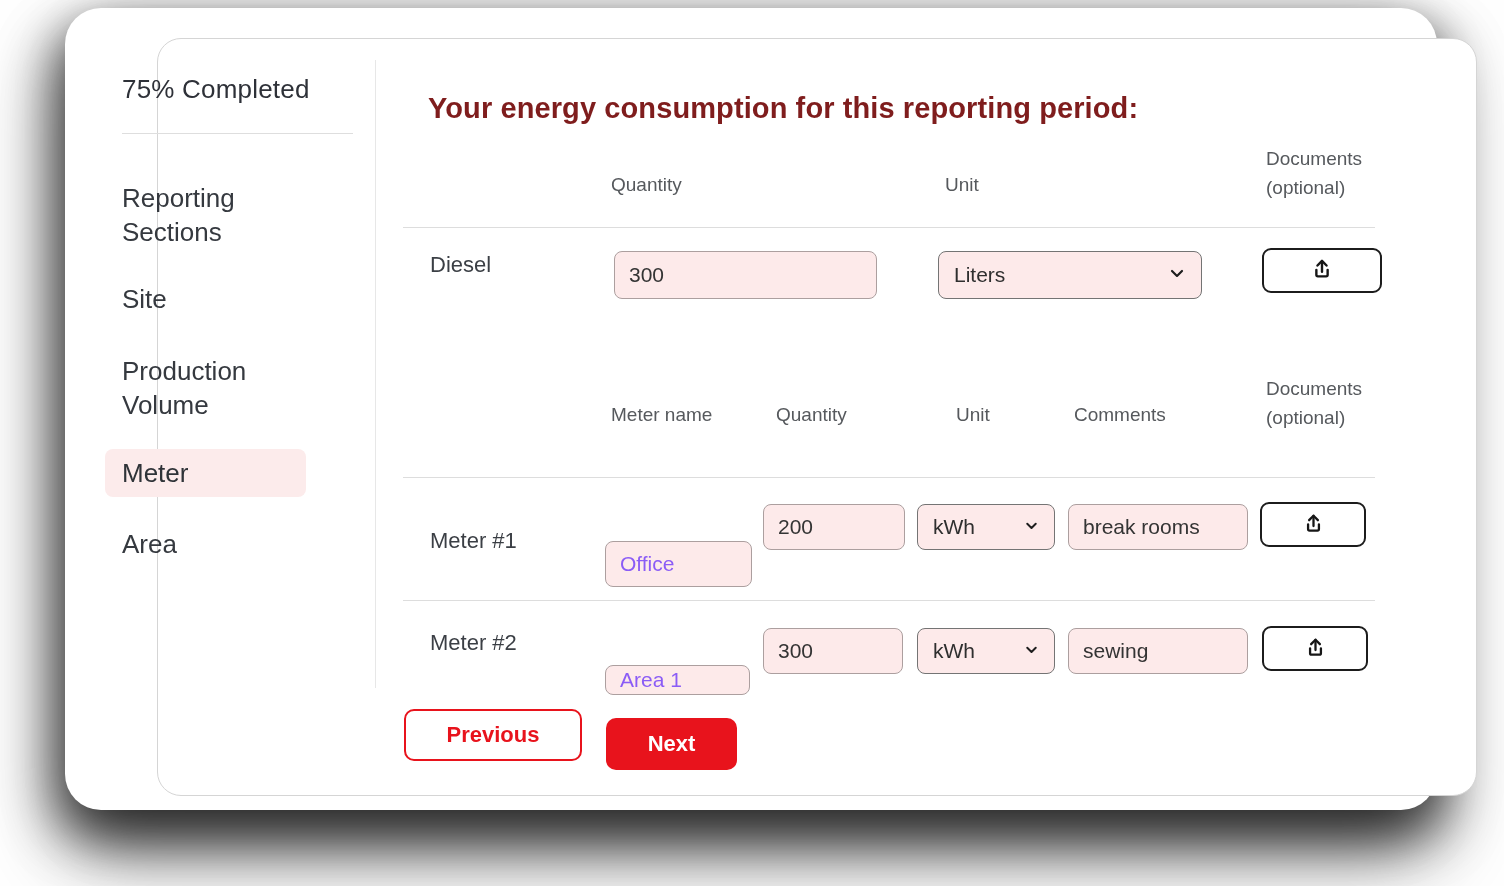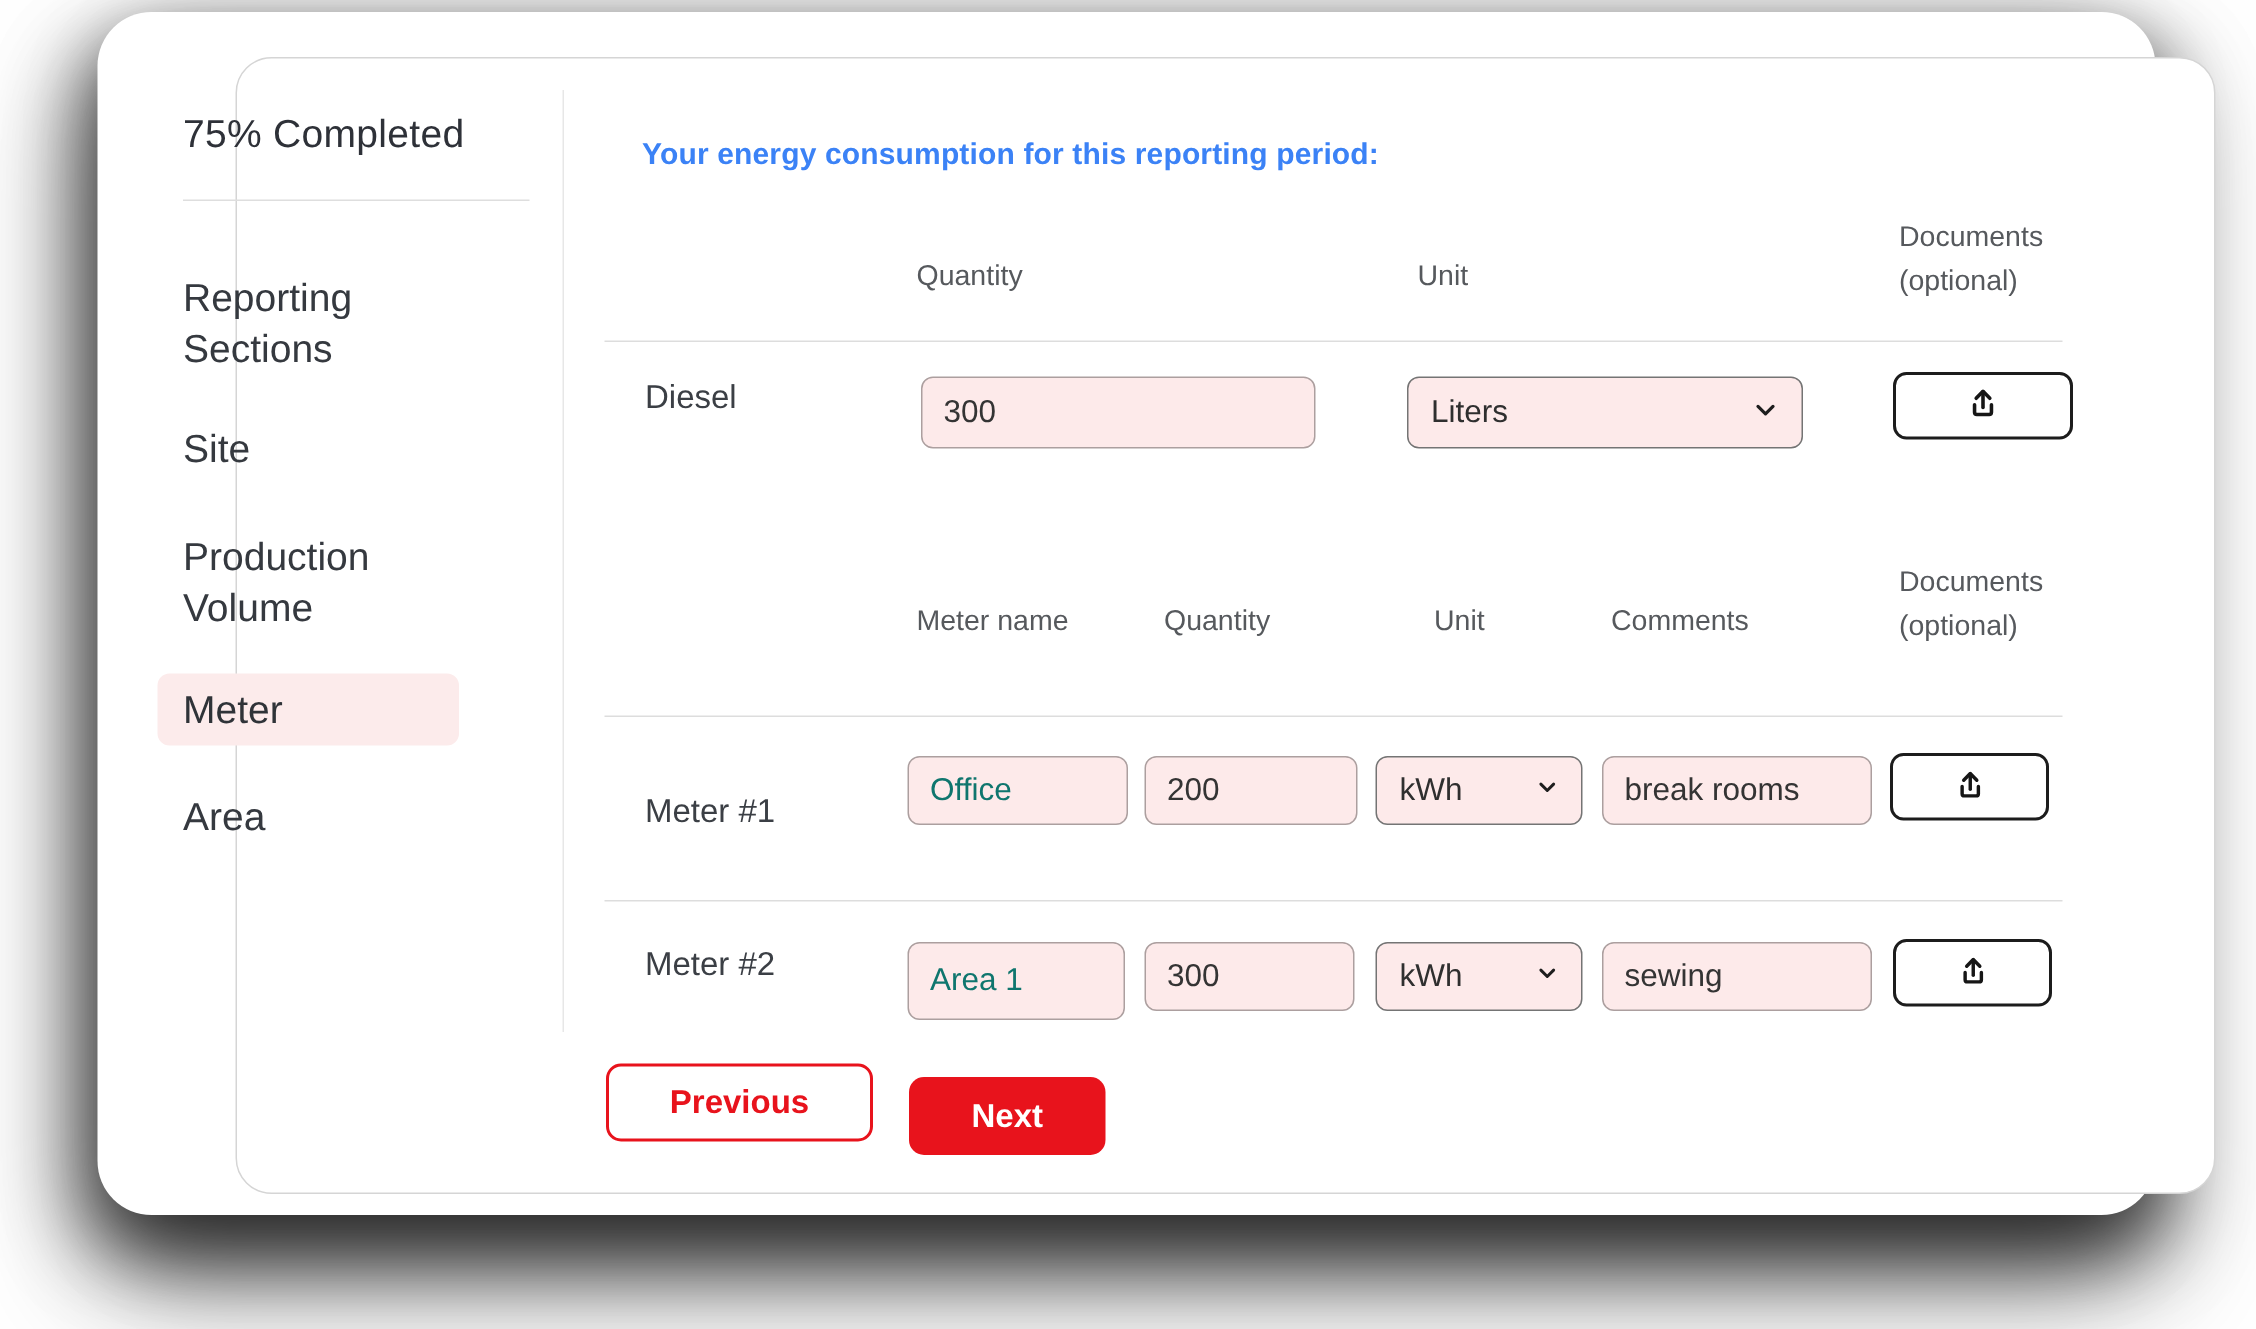--- a/index.html
+++ b/index.html
@@ -38,37 +38,37 @@
   .nav-pill {
     position: absolute; left: 105px; top: 449px; width: 201px; height: 48px;
     background: #fcebeb; border-radius: 8px; cursor: pointer;
     display: flex; align-items: center;
   }
   .nav-pill span { margin-left: 17px; font-size: 26px; color: #2f3338; }
 
   
   .page-title {
     position: absolute; left: 428px; top: 92px; width: 940px;
-    font-size: 20px; font-weight: bold; color: #3b82f6; letter-spacing: 0.1px;
+    font-size: 29px; font-weight: bold; color: #7f1d1d; letter-spacing: 0.1px;
   }
 
   .col-header { position: absolute; font-size: 19px; color: #56595d; white-space: nowrap; }
   .docs-header { position: absolute; font-size: 19px; color: #56595d; line-height: 29px; }
 
   .h-divider { position: absolute; left: 403px; width: 972px; height: 1px; background: #dddddd; }
 
   .row-label { position: absolute; left: 430px; font-size: 22px; color: #3b3f45; }
 
   .pink-input {
     position: absolute; height: 48px;
     background: #fdeaea; border: 1px solid #ac9f9f; border-radius: 8px;
     font-family: "Liberation Sans", sans-serif;
     font-size: 21px; color: #343434; padding: 0 14px; outline: none;
   }
-  .pink-input.gray-text { color: #0f766e; }
+  .pink-input.gray-text { color: #8b5cf6; margin-top: 37px; }
 
   .dropdown {
     position: absolute; height: 48px;
     background: #fdeaea; border: 1.5px solid #747474; border-radius: 8px;
     display: flex; align-items: center; justify-content: space-between;
     padding: 0 14px 0 15px; cursor: pointer;
   }
   .dropdown .dd-value { font-size: 21px; color: #2f2f2f; }
   .dropdown svg { flex: 0 0 auto; }
 
@@ -179,21 +179,21 @@
           <path d="M12 14.5 V4.8"></path>
           <path d="M7.8 8.8 L12 4.5 L16.2 8.8"></path>
           <path d="M6.8 12.8 v4.6 a1.4 1.4 0 0 0 1.4 1.4 h7.6 a1.4 1.4 0 0 0 1.4 -1.4 v-4.6"></path>
         </svg>
     </span>
   </button>
 
   <div class="h-divider div3"></div>
 
   <div class="row-label m2-label">Meter #2</div>
-  <input class="pink-input gray-text m2" style="left: 605px; width: 145px; height: 52px;" type="text" value="Area 1">
+  <input class="pink-input gray-text m2" style="left: 605px; width: 145px; height: 30px;" type="text" value="Area 1">
   <input class="pink-input m2" style="left: 763px; width: 140px; height: 46px;" type="text" value="300">
   <div class="dropdown m2" style="left:917px; width:138px; height:46px;">
     <span class="dd-value">kWh</span>
     <span>
       <svg width="17" height="17" viewBox="0 0 24 24" fill="none" stroke="#1e1e1e" stroke-width="2.8" stroke-linecap="round" stroke-linejoin="round">
           <path d="M6 9.5 L12 15.5 L18 9.5"></path>
         </svg>
     </span>
   </div>
   <input class="pink-input m2" style="left: 1068px; width: 180px; height: 46px;" type="text" value="sewing">

